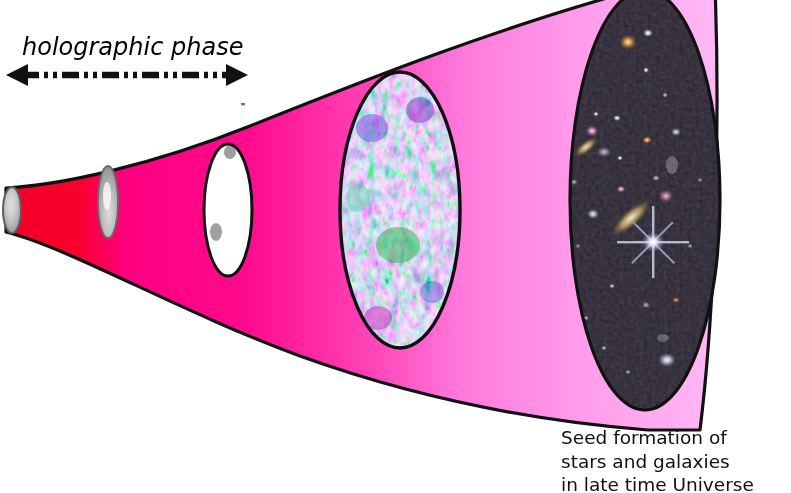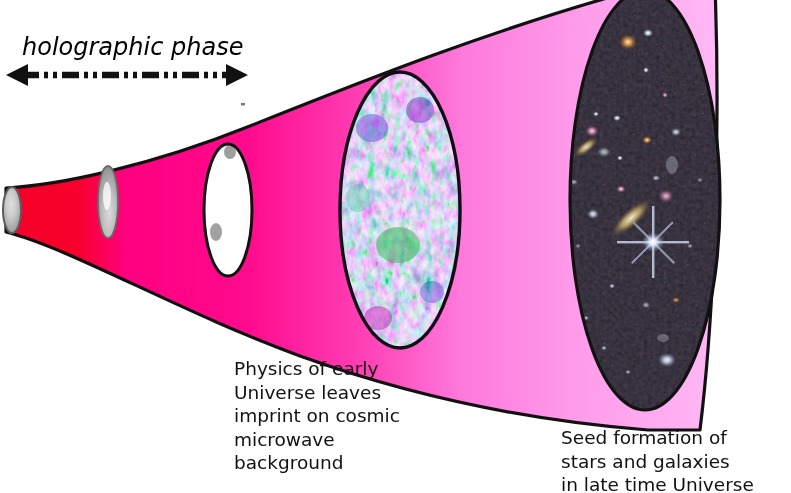--- a/index.html
+++ b/index.html
@@ -257,23 +257,18 @@
         <polygon points="6,75 28,64 28,86" fill="#111111"></polygon>
         <polygon points="248,75 226,64 226,86" fill="#111111"></polygon>
       </g>
 
       <rect x="241" y="103" width="4" height="2.4" fill="#555" opacity=".8"></rect>
     </g>
   </svg>
 
   <div class="hp-label">holographic phase</div>
 
-  <div class="caption" id="cap-cmb">Physics of early
-Universe leaves
-imprint on cosmic
-microwave
-background</div>
 
   <div class="caption" id="cap-deep">Seed formation of
 stars and galaxies
 in late time Universe</div>
 
 </div>
 
 </body></html>

